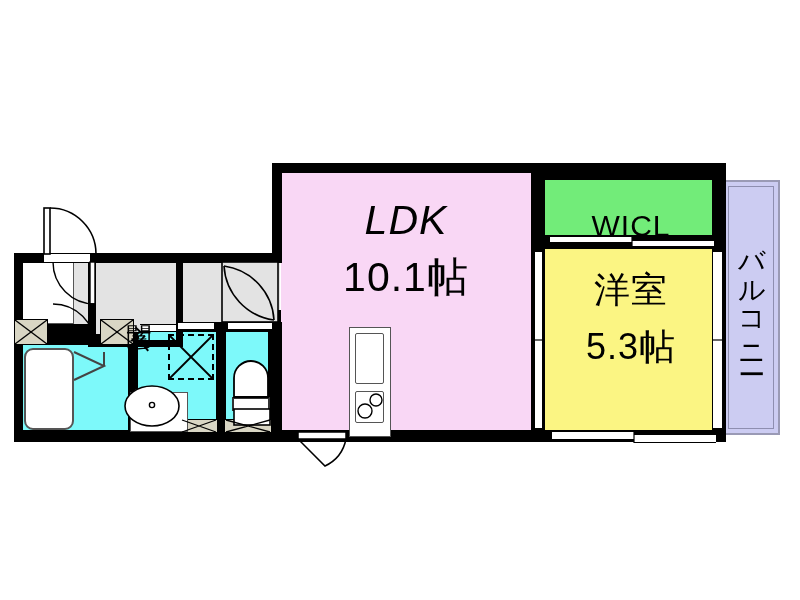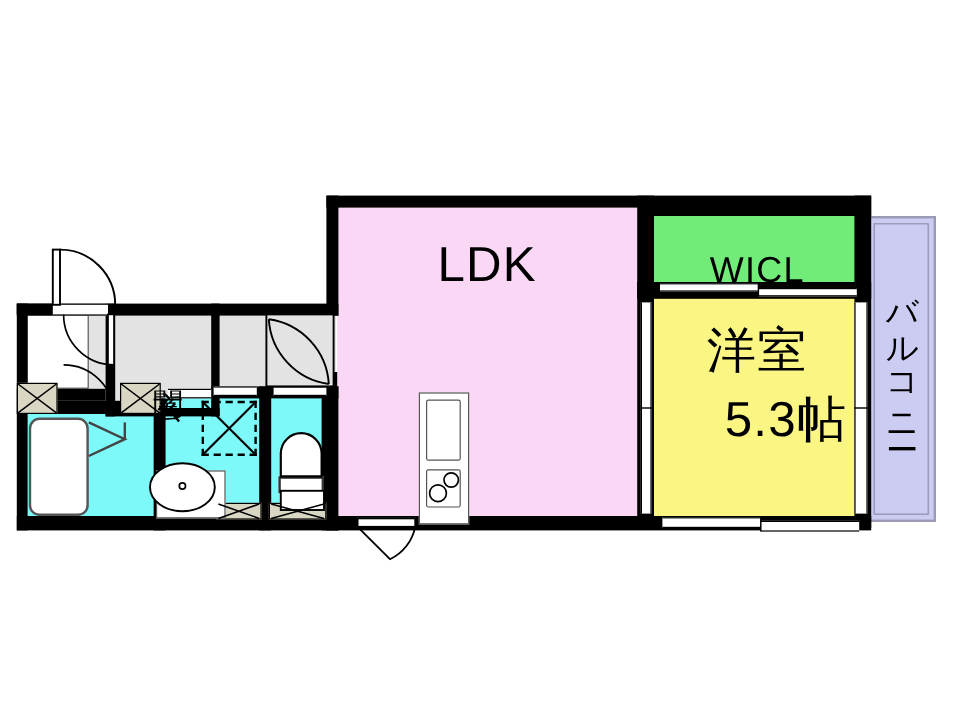--- a/index.html
+++ b/index.html
@@ -32,21 +32,21 @@
   .label {
     position: absolute;
     color: #000000;
     text-align: center;
     line-height: 1.05;
     white-space: pre;
     font-weight: 400;
   }
   .label-ldk  { font-size: 41px; letter-spacing: 1px; }
   .label-wicl { font-size: 30px; letter-spacing: 1px; }
-  .label-room { font-size: 41px; letter-spacing: 1px; }
+  .label-room { font-size: 36px; letter-spacing: 1px; }
   .label-genkan {
     font-size: 25px;
     line-height: 1.06;
     writing-mode: vertical-rl;
     text-orientation: upright;
   }
   .label-balcony {
     font-size: 27px;
     line-height: 1.18;
     writing-mode: vertical-rl;
@@ -227,24 +227,25 @@
 
     <path d="M 182 420 L 216 432 M 216 420 L 182 432" stroke="#000" stroke-width="1.3" fill="none"></path>
     <path d="M 226 420 L 270 432 M 270 420 L 226 432" stroke="#000" stroke-width="1.3" fill="none"></path>
 
     <line x1="632" y1="236" x2="632" y2="247" stroke="#000" stroke-width="1.2"></line>
     <line x1="634" y1="431" x2="634" y2="443" stroke="#000" stroke-width="1.2"></line>
     <line x1="712" y1="340" x2="723" y2="340" stroke="#000" stroke-width="1.2"></line>
     <line x1="534" y1="340" x2="543" y2="340" stroke="#000" stroke-width="1.2"></line>
   </svg>
 
-  <div class="label label-ldk" style="left:301px; top:199px; width:210px;">LDK</div>
+  <div class="label label-ldk" style="left:301px; top:199px; width:210px;font-style:italic;">LDK</div>
+  <div class="label label-ldk" style="left:291px; top:256px; width:230px;">10.1帖</div>
 
   <div class="label label-wicl" style="left:545px; top:187px; width:172px;margin-top:23px;">WICL</div>
 
   <div class="label label-room" style="left:545px; top:271px; width:172px;">洋室</div>
-  <div class="label label-room" style="left:545px; top:328px; width:172px;padding-left:24px;">5.3帖</div>
+  <div class="label label-room" style="left:545px; top:328px; width:172px;">5.3帖</div>
 
   <div class="label label-balcony" style="left:735px; top:196px; height:200px;">バルコニー</div>
 
   <div class="label label-genkan" style="left:126px; top:272px; height:66px;">玄関</div>
 
 </div>
 
 </body></html>

